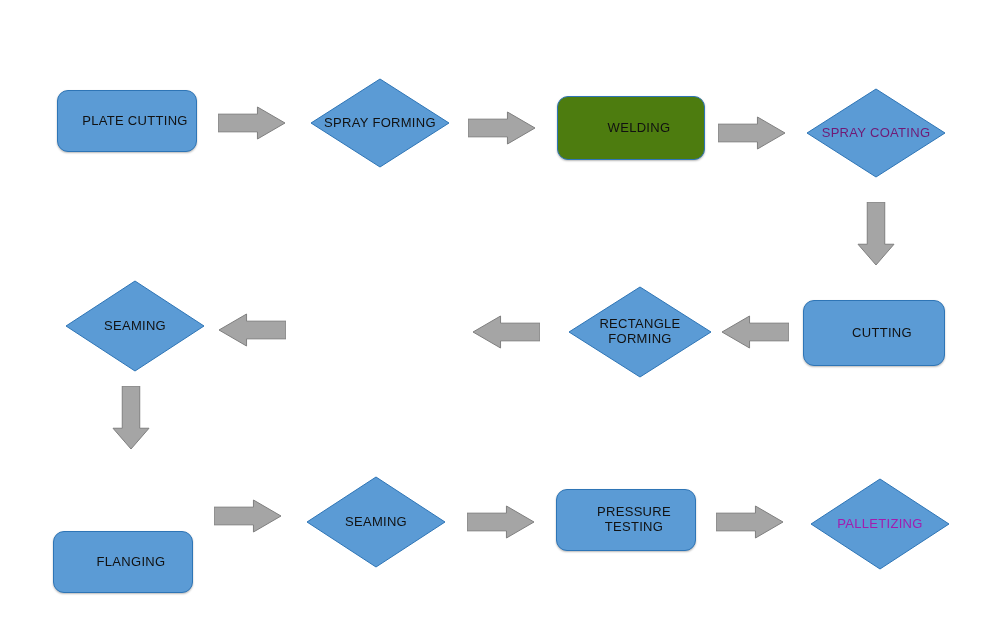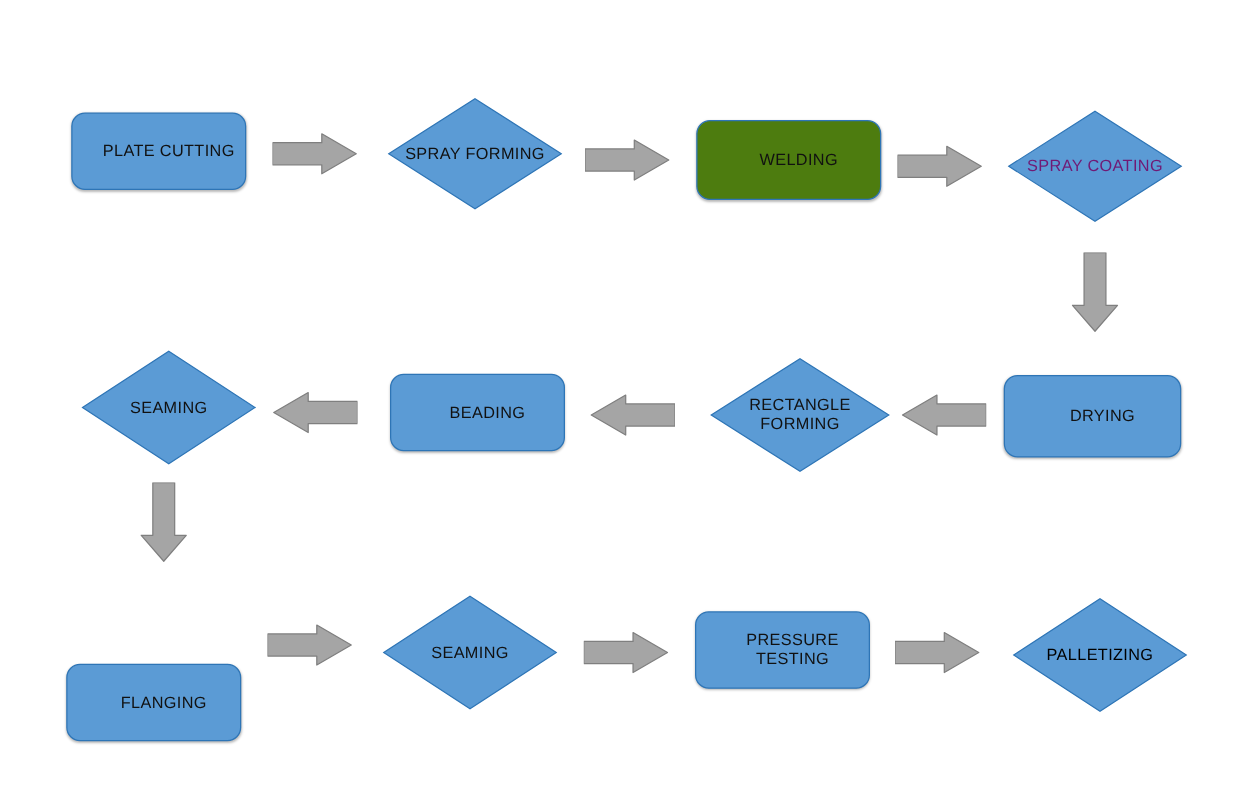--- a/index.html
+++ b/index.html
@@ -84,31 +84,28 @@
     <div class="node shape-process" style="left: 557px; top: 96px; width: 148px; height: 64px; background: #4d7c0f; border-color: rgb(46, 117, 182);">
       <span class="node-label" style="color: rgb(17, 17, 17);">WELDING</span>
     </div>
     <div class="node shape-decision" style="left: 806px; top: 88px; width: 140px; height: 90px;">
       <div class="diamond-body"><svg width="140" height="90" viewBox="0 0 140 90">
           <polygon points="70,1 139,45 70,89 1,45" fill="#5B9BD5" stroke="#2E75B6" stroke-width="1"></polygon>
         </svg></div>
       <span class="node-label" style="color: #701a75;">SPRAY COATING</span>
     </div>
     <div class="node shape-process" style="left: 803px; top: 300px; width: 142px; height: 66px; background: rgb(91, 155, 213); border-color: rgb(46, 117, 182);">
-      <span class="node-label" style="color: rgb(17, 17, 17);">DRYING</span>
+      <span class="node-label" style="color: rgb(17, 17, 17);">CUTTING</span>
     </div>
     <div class="node shape-decision" style="left: 568px; top: 286px; width: 144px; height: 92px; align-items: center;">
       <div class="diamond-body"><svg width="144" height="92" viewBox="0 0 144 92">
           <polygon points="72,1 143,46 72,91 1,46" fill="#5B9BD5" stroke="#2E75B6" stroke-width="1"></polygon>
         </svg></div>
       <span class="node-label" style="color: rgb(17, 17, 17);">RECTANGLE
 FORMING</span>
-    </div>
-    <div class="node shape-process" style="left: 312px; top: 299px; width: 140px; height: 62px; background: rgb(91, 155, 213); border-color: rgb(46, 117, 182);">
-      <span class="node-label" style="color: rgb(17, 17, 17);">BEADING</span>
     </div>
     <div class="node shape-decision" style="left: 65px; top: 280px; width: 140px; height: 92px;">
       <div class="diamond-body"><svg width="140" height="92" viewBox="0 0 140 92">
           <polygon points="70,1 139,46 70,91 1,46" fill="#5B9BD5" stroke="#2E75B6" stroke-width="1"></polygon>
         </svg></div>
       <span class="node-label" style="color: rgb(17, 17, 17);">SEAMING</span>
     </div>
     <div class="node shape-process" style="left: 53px; top: 483px; width: 140px; height: 62px; background: rgb(91, 155, 213); border-color: rgb(46, 117, 182); margin-top: 48px;">
       <span class="node-label" style="color: rgb(17, 17, 17);">FLANGING</span>
     </div>
@@ -118,21 +115,21 @@
         </svg></div>
       <span class="node-label" style="color: rgb(17, 17, 17);">SEAMING</span>
     </div>
     <div class="node shape-process" style="left: 556px; top: 489px; width: 140px; height: 62px; background: rgb(91, 155, 213); border-color: rgb(46, 117, 182); align-items: center;">
       <span class="node-label" style="color: rgb(17, 17, 17);">PRESSURE TESTING</span>
     </div>
     <div class="node shape-decision" style="left: 810px; top: 478px; width: 140px; height: 92px;">
       <div class="diamond-body"><svg width="140" height="92" viewBox="0 0 140 92">
           <polygon points="70,1 139,46 70,91 1,46" fill="#5B9BD5" stroke="#2E75B6" stroke-width="1"></polygon>
         </svg></div>
-      <span class="node-label" style="color: #000000;">PALLETIZING</span>
+      <span class="node-label" style="color: #a21caf;">PALLETIZING</span>
     </div>
     <div class="arrow" style="left: 218px; top: 106px; width: 68px; height: 34px;">
       <svg width="68" height="34" viewBox="0 0 68 34">
         <polygon points="0,8.16 39.44,8.16 39.44,1 67,17 39.44,33 39.44,25.84 0,25.84" fill="#A5A5A5" stroke="#7F7F7F" stroke-width="1" stroke-linejoin="round"></polygon>
       </svg>
     </div>
     <div class="arrow" style="left: 468px; top: 111px; width: 68px; height: 34px;">
       <svg width="68" height="34" viewBox="0 0 68 34">
         <polygon points="0,8.16 39.44,8.16 39.44,1 67,17 39.44,33 39.44,25.84 0,25.84" fill="#A5A5A5" stroke="#7F7F7F" stroke-width="1" stroke-linejoin="round"></polygon>
       </svg>

